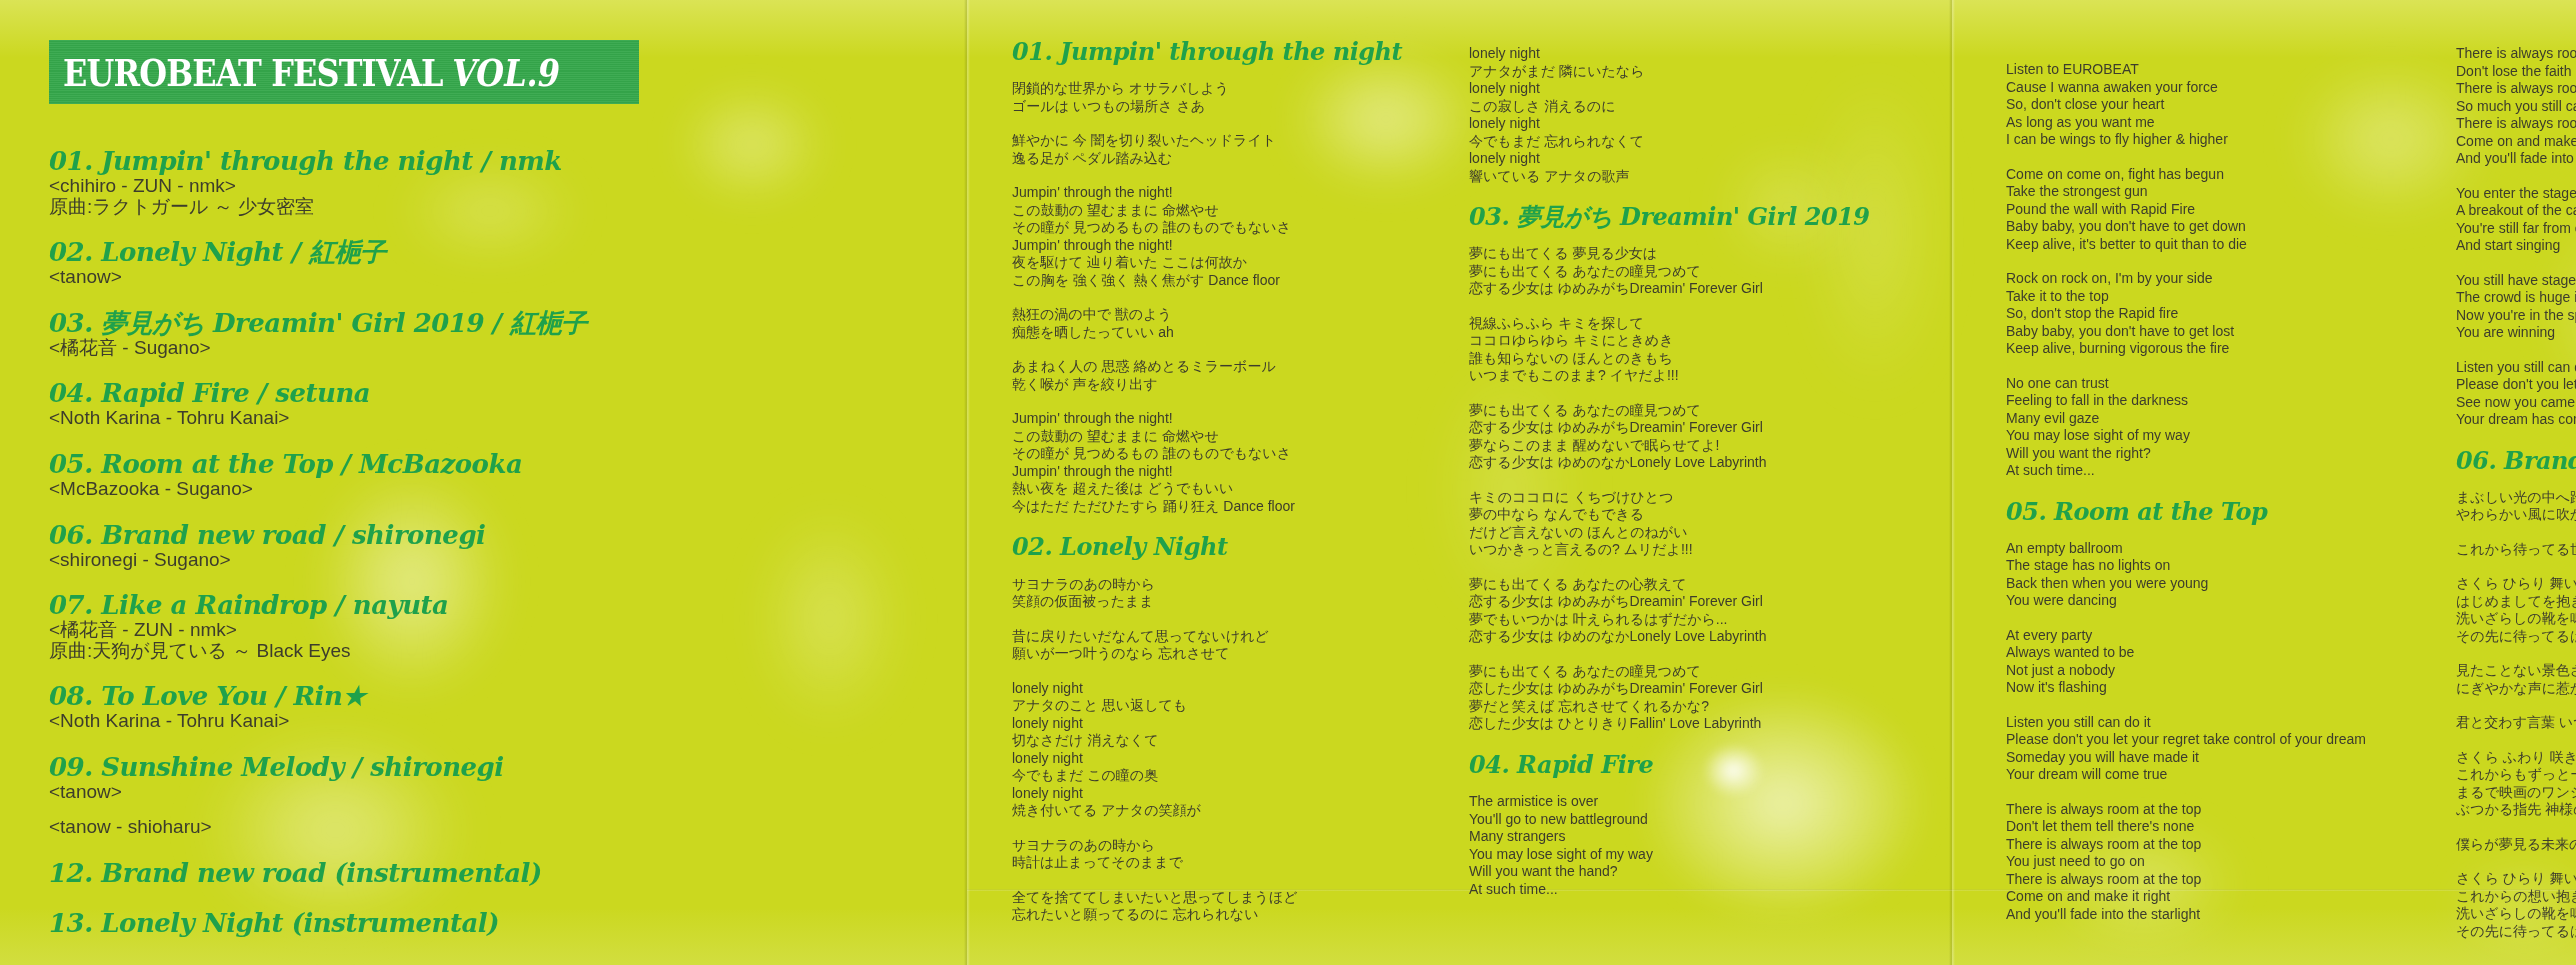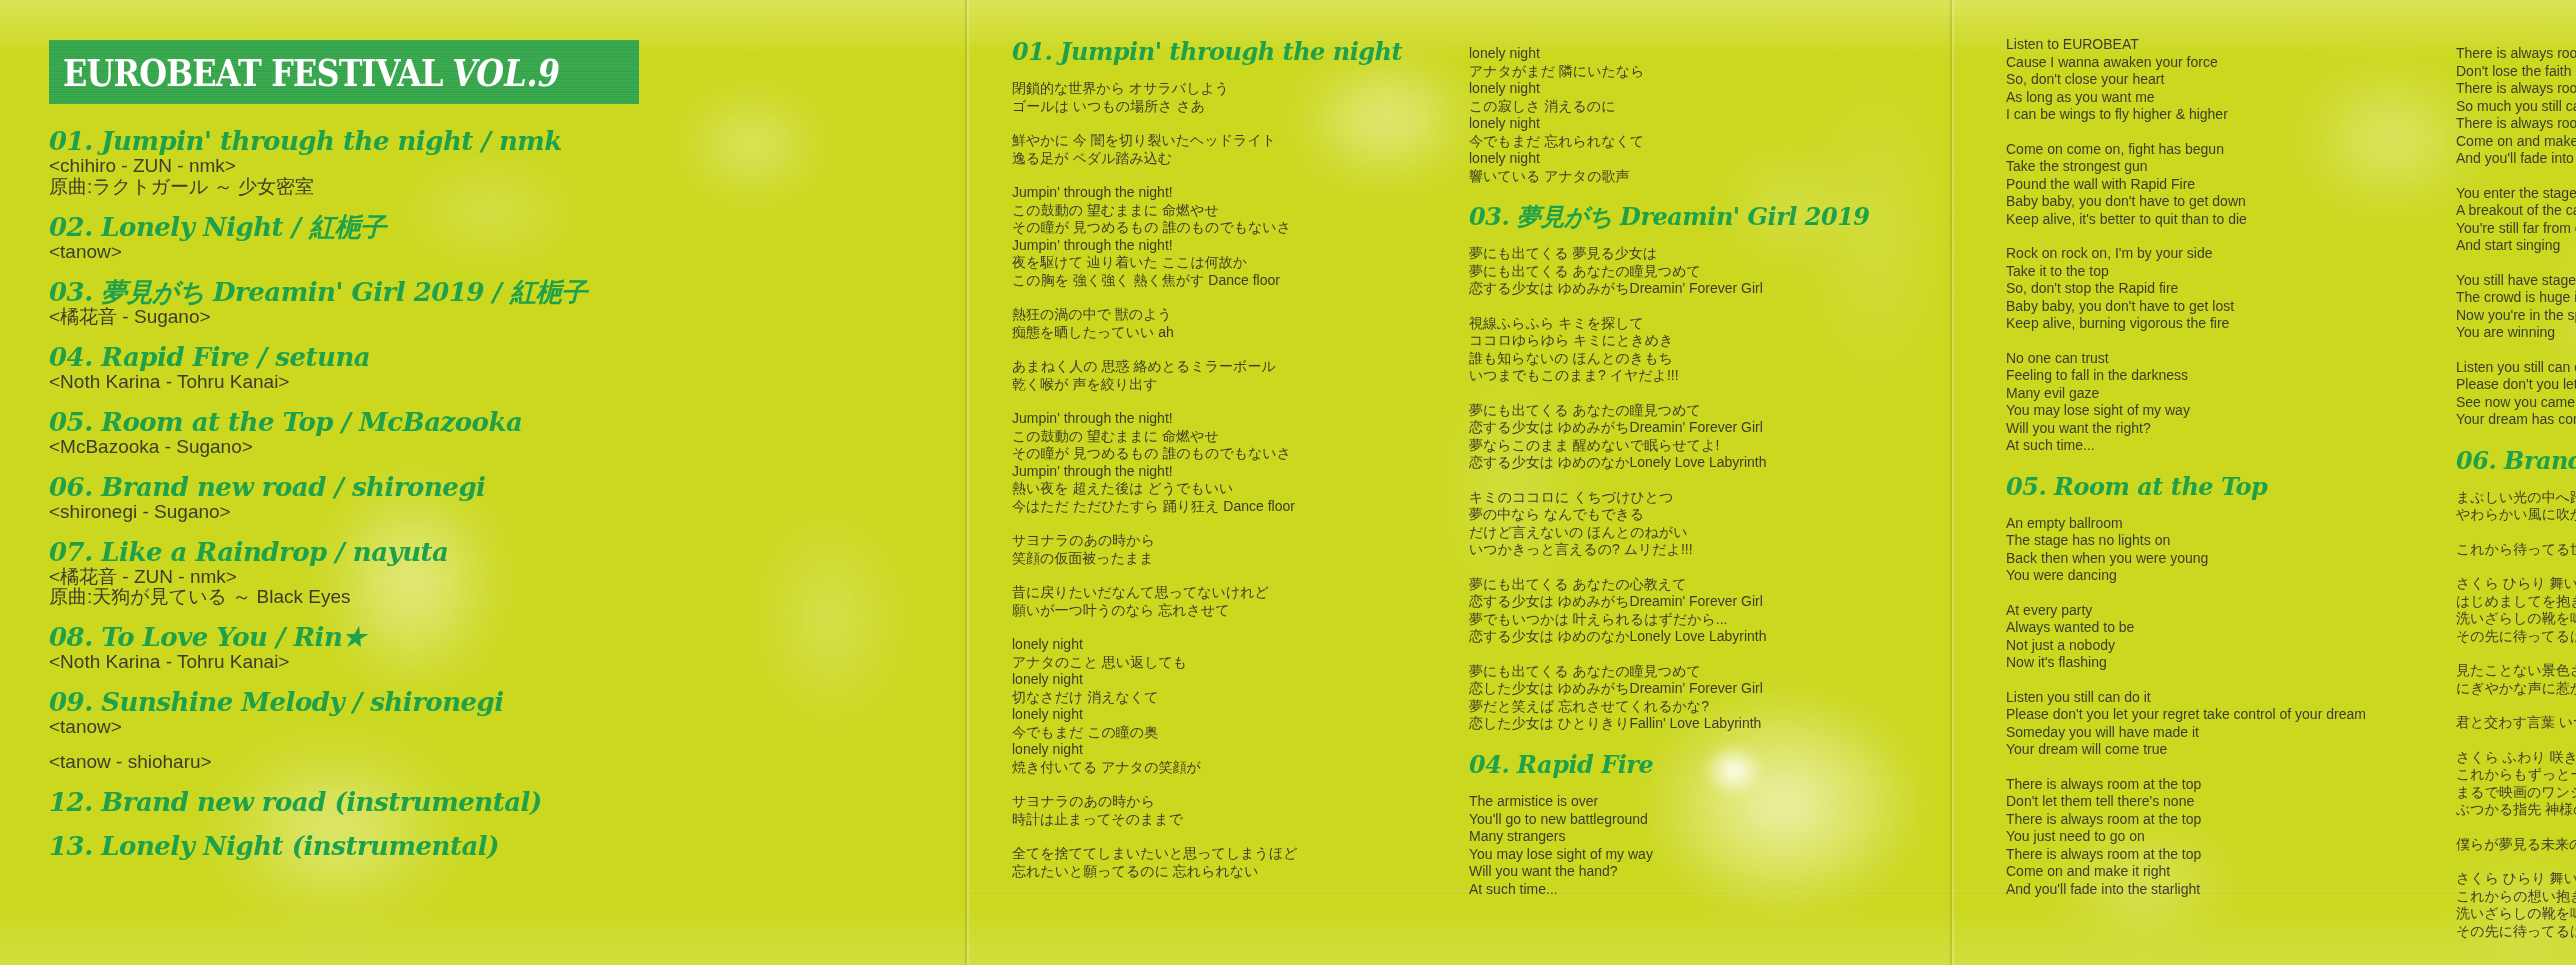--- a/index.html
+++ b/index.html
@@ -68,32 +68,32 @@
   .banner-vol{font-style:italic;letter-spacing:0px;}
 
   
   .tracklist{position:absolute;left:49px;top:126px;width:907px;}
   .track{margin-bottom:14.4px;}
   .track-heading{
     font-family:"DejaVu Serif","Liberation Serif",serif;
     font-weight:bold;font-style:italic;
     color:var(--heading-green);
     font-size:26px;line-height:30px;
-    letter-spacing:-0.5px;white-space:nowrap;
+    letter-spacing:-0.5px;white-space:nowrap;margin-top:20px;
   }
   .track-credit{
     color:var(--body-text);
     font-size:19px;line-height:20.6px;white-space:nowrap;
   }
 
   
   .lyric-column{position:absolute;color:var(--body-text);}
   .col-1{left:1012px;top:37px;width:453px;}
   .col-2{left:1469px;top:45px;width:474px;}
-  .col-3{left:2006px;top:36px;width:484px;}
+  .col-3{left:2006px;top:61px;width:484px;}
   .col-4{left:2456px;top:45px;width:469px;}
   .lyric-heading{
     font-family:"DejaVu Serif","Liberation Serif",serif;
     font-weight:bold;font-style:italic;
     color:var(--heading-green);
     font-size:24px;line-height:30px;
     letter-spacing:-0.5px;white-space:nowrap;
     margin:15.5px 0 13.4px 0;
   }
   .lyric-column > :first-child{margin-top:0;}
@@ -210,20 +210,21 @@
         <div class="line">乾く喉が 声を絞り出す</div>
       </div>
       <div class="stanza">
         <div class="line">Jumpin' through the night!</div>
         <div class="line">この鼓動の 望むままに 命燃やせ</div>
         <div class="line">その瞳が 見つめるもの 誰のものでもないさ</div>
         <div class="line">Jumpin' through the night!</div>
         <div class="line">熱い夜を 超えた後は どうでもいい</div>
         <div class="line">今はただ ただひたすら 踊り狂え Dance floor</div>
       </div>
+      <div class="lyric-heading">02. Lonely Night</div>
       <div class="stanza">
         <div class="line">サヨナラのあの時から</div>
         <div class="line">笑顔の仮面被ったまま</div>
       </div>
       <div class="stanza">
         <div class="line">昔に戻りたいだなんて思ってないけれど</div>
         <div class="line">願いが一つ叶うのなら 忘れさせて</div>
       </div>
       <div class="stanza">
         <div class="line">lonely night</div>

